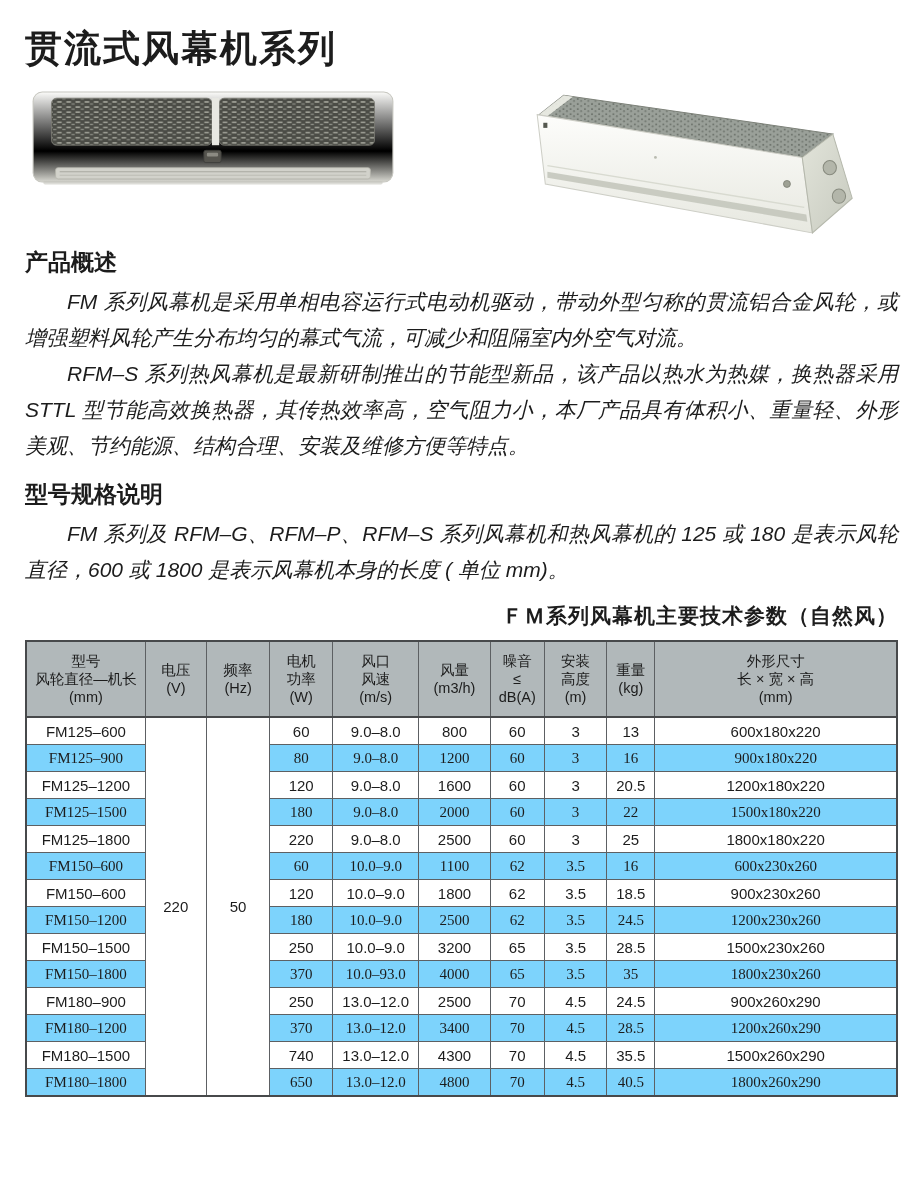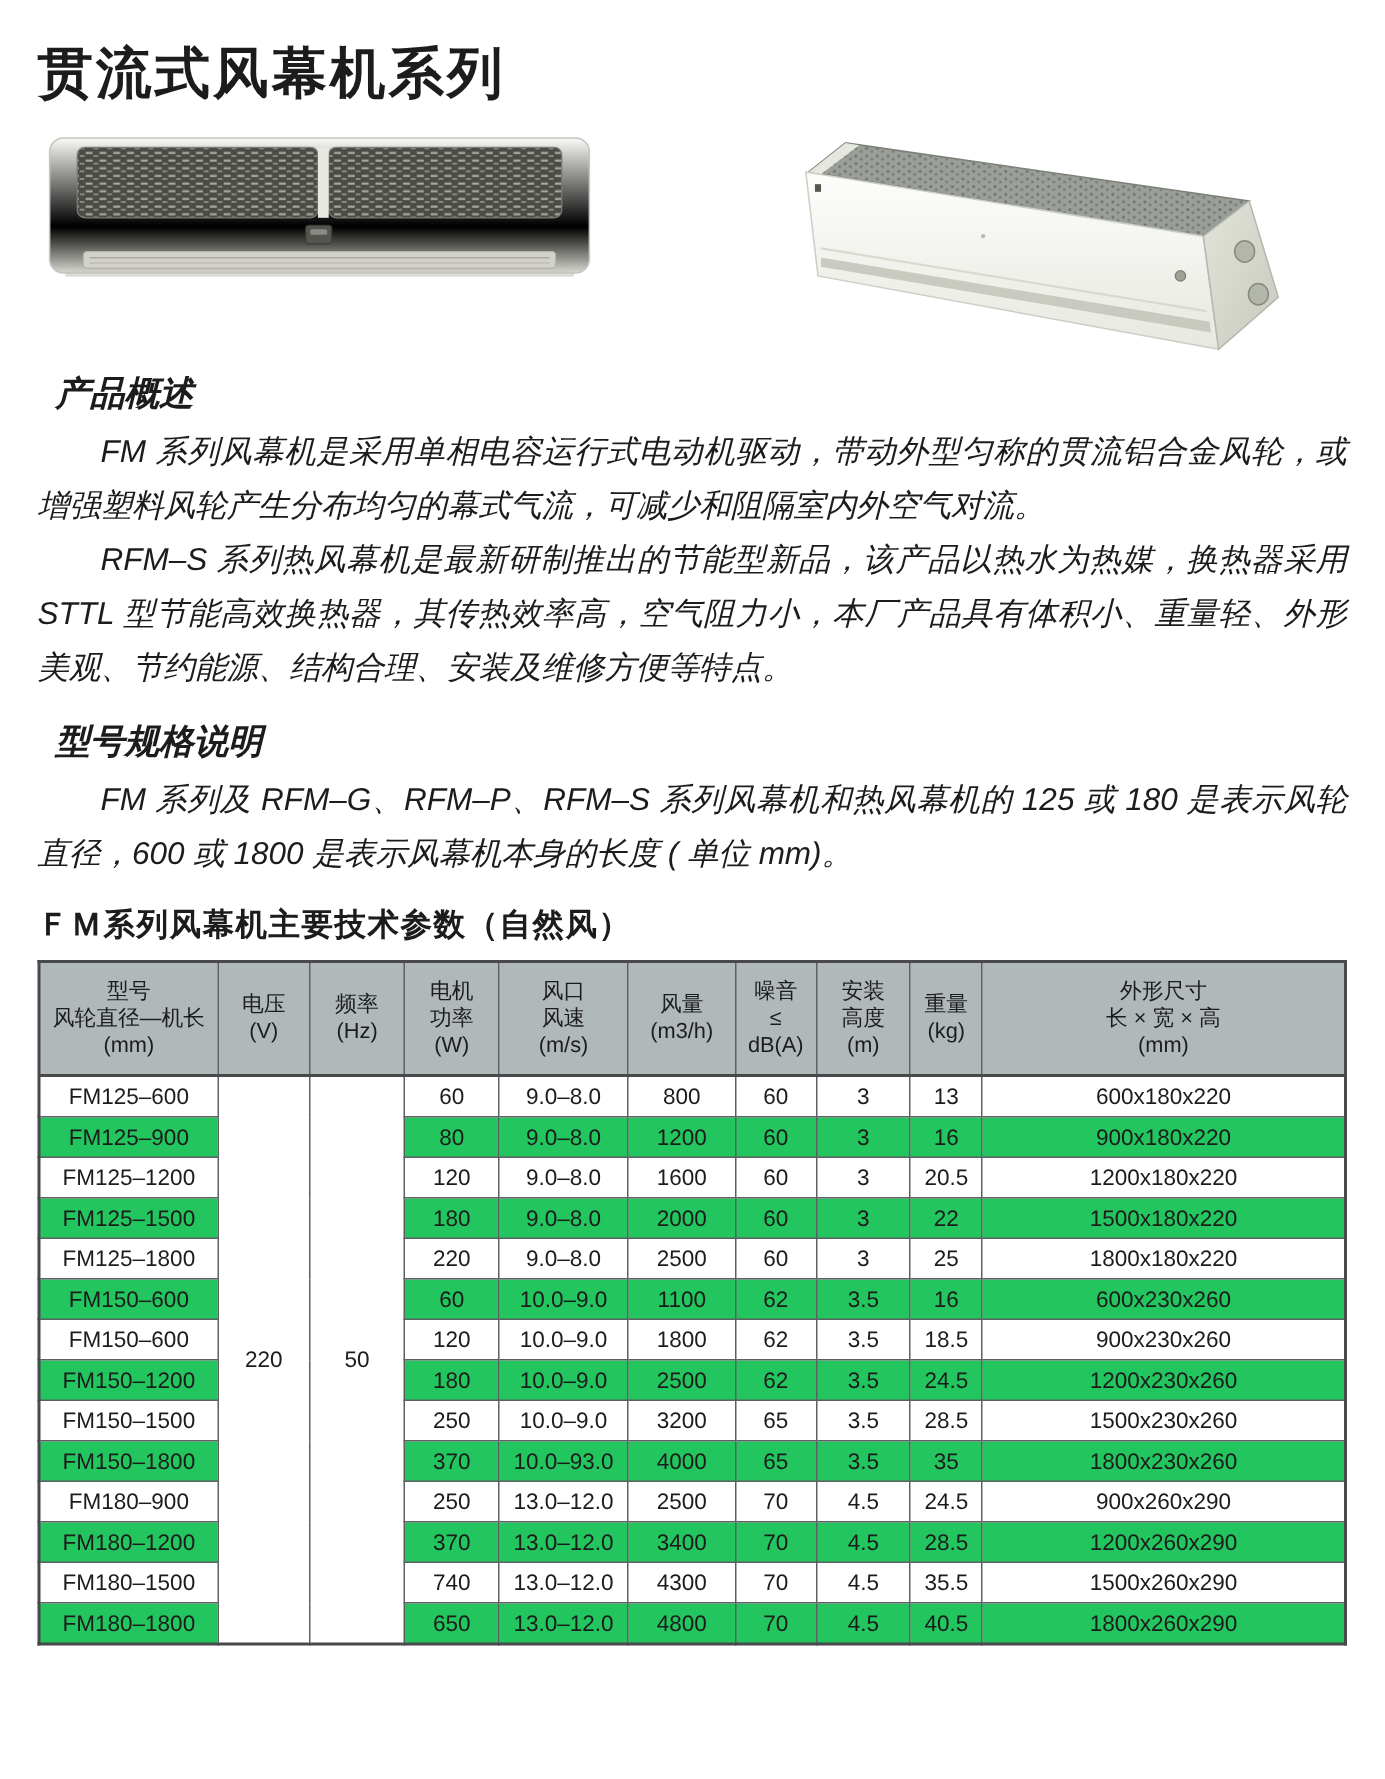--- a/index.html
+++ b/index.html
@@ -12,42 +12,42 @@
   .title{
     text-align:left;font-size:37px;font-weight:700;
     letter-spacing:2px;margin:12px 0 10px;line-height:1.25;
   }
   .images{
     display:flex;justify-content:space-between;align-items:flex-start;
     height:150px;margin:2px 4px 0;
   }
   .img-front{width:368px;margin-top:8px;flex:0 0 auto;}
   .img-angle{width:418px;flex:0 0 auto;}
-  h2.sec{font-size:23px;font-weight:700;margin:16px 12px 6px;line-height:1.3;font-style:italic;}
+  h2.sec{font-size:23px;font-weight:700;margin:16px 0 6px;line-height:1.3;}
   p.body-text{
     font-size:21px;line-height:36px;margin:0;
     text-indent:2em;text-align:justify;font-style:italic;
   }
-  h2.table-heading{font-size:21px;font-weight:700;margin:14px 0 10px;letter-spacing:1px;}
+  h2.table-heading{font-size:21px;font-weight:700;margin:14px 0 10px;letter-spacing:1px;text-align:right;}
   table.specs{
     width:100%;border-collapse:collapse;table-layout:fixed;
     border:2px solid #47494b;
     padding-left:24px;
   }
   .specs th{
     background:#b1b8ba;font-weight:400;font-size:14.5px;line-height:18px;
     height:70px;padding:2px 1px;text-align:center;vertical-align:middle;
   }
   .specs td{
     font-size:15px;height:26px;text-align:center;vertical-align:middle;
     padding:0 2px;background:#ffffff;white-space:nowrap;
   }
   .specs th,.specs td{border:1px solid #5d6063;}
   .specs thead tr{border-bottom:2px solid #47494b;}
-  .specs tr.stripe td{background:#22c55e;}
+  .specs tr.stripe td{background:#7dd3fc;font-family:Liberation Serif, serif;}
   .specs td.merged{background:#ffffff;}
 </style>
 </head>
 <body>
 
 <div class="page">
 
   <h1 class="title">贯流式风幕机系列</h1>
 
   <div class="images">

